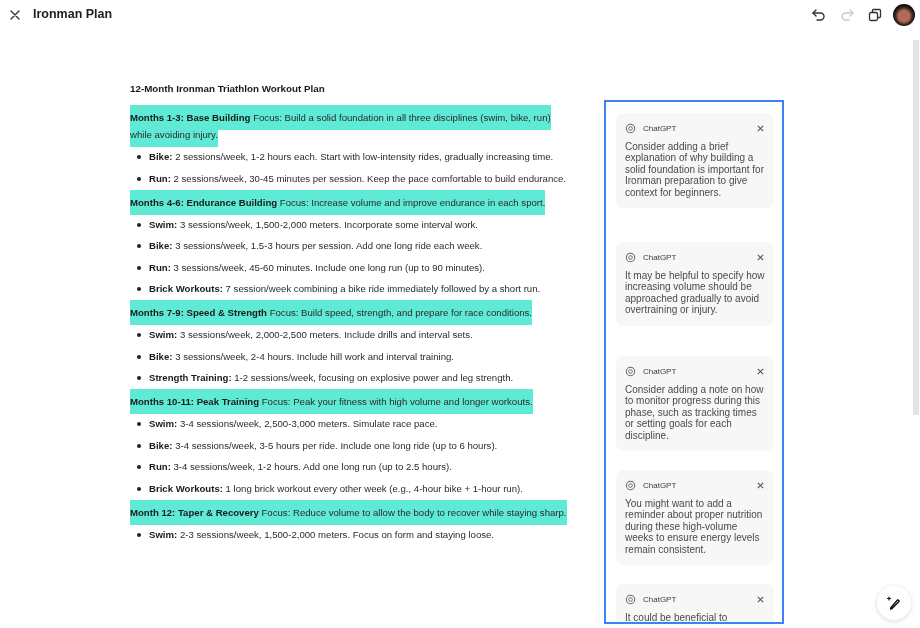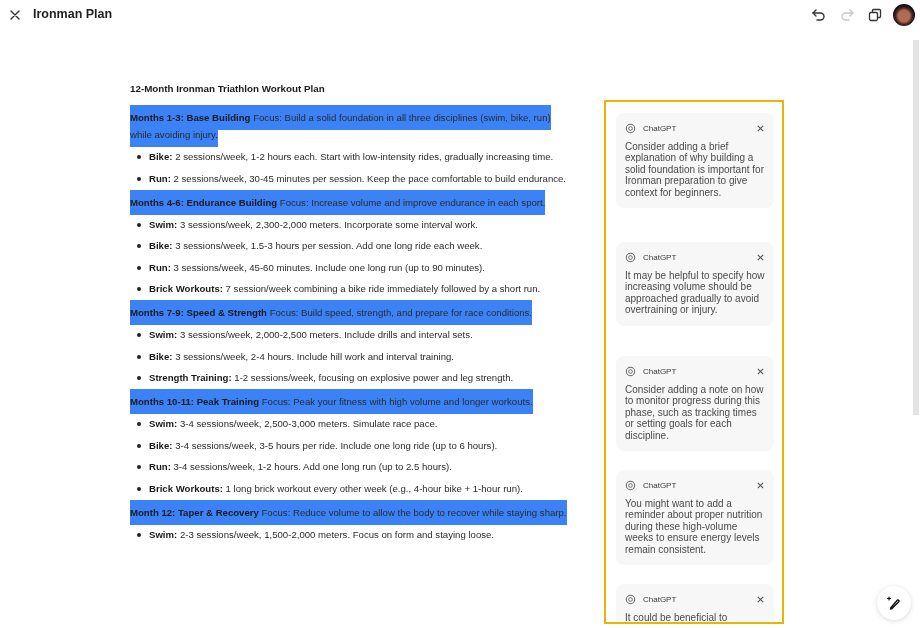--- a/index.html
+++ b/index.html
@@ -12,29 +12,29 @@
   .tb-icon { position: absolute; top: 6px; width: 18px; height: 18px; cursor: pointer; }
   .avatar { position: absolute; left: 893px; top: 4px; width: 22px; height: 22px; border-radius: 50%;
             background: radial-gradient(circle at 50% 55%, #b06a55 0 35%, #4a2a22 50%, #0b0b0b 68%); }
 
   .scrollbar-track { position: absolute; left: 913px; top: 40px; width: 7px; height: 588px; }
   .scrollbar-thumb { position: absolute; left: 913px; top: 40px; width: 6px; height: 375px; background: #e3e3e3; }
 
   .doc { position: absolute; left: 130px; top: 82px; width: 440px; font-size: 9.6px; line-height: 13px; color: #2b2b2b; }
   .doc-heading { font-weight: bold; font-size: 9.8px; color: #1a1a1a; margin-bottom: 14px; }
   .section { margin-bottom: 9px; }
-  .section-head { display: inline; background: #3b82f6; line-height: 17px; padding: 7px 0; }
+  .section-head { display: inline; background: #5eead4; line-height: 17px; padding: 7px 0; }
   .section-head b { color: #1a1a1a; }
   ul.items { list-style: none; margin-top: 7px; }
   ul.items li { position: relative; padding-left: 19px; margin-bottom: 8.5px; }
   ul.items li::before { content: ""; position: absolute; left: 7px; top: 5px; width: 4px; height: 4px; border-radius: 50%; background: #222; }
   ul.items li b { color: #1a1a1a; }
 
   .comments-panel { position: absolute; left: 604px; top: 100px; width: 180px; height: 524px;
-                    border: 2px solid #eab308; overflow: hidden; }
+                    border: 2px solid #3b82f6; overflow: hidden; }
   .comment { position: absolute; left: 10px; width: 158px; background: #f7f7f7; border-radius: 8px; padding: 8px 9px 10px 9px; }
   .comment-head { display: flex; align-items: center; height: 14px; margin-bottom: 6px; }
   .gpt-icon { width: 11px; height: 11px; margin-right: 7px; }
   .comment-author { font-size: 8px; color: #3a3a3a; flex: 1; }
   .comment-close { width: 9px; height: 9px; cursor: pointer; }
   .comment-body { font-size: 10px; line-height: 11.4px; color: #4a4a4a; }
 
   .fab { position: absolute; left: 877px; top: 586px; width: 34px; height: 34px; border-radius: 50%; background: #fff;
          box-shadow: 0 1px 5px rgba(0,0,0,0.15); display: flex; align-items: center; justify-content: center; cursor: pointer; }
 </style>
@@ -80,21 +80,21 @@
     <span class="section-head"><b>Months 1-3: Base Building</b><span> Focus: Build a solid foundation in all three disciplines (swim, bike, run) while avoiding injury.</span></span>
     <ul class="items">
       <li><b>Bike:</b><span> 2 sessions/week, 1-2 hours each. Start with low-intensity rides, gradually increasing time.</span></li>
       <li><b>Run:</b><span> 2 sessions/week, 30-45 minutes per session. Keep the pace comfortable to build endurance.</span></li>
     </ul>
   </div>
 
   <div class="section">
     <span class="section-head"><b>Months 4-6: Endurance Building</b><span> Focus: Increase volume and improve endurance in each sport.</span></span>
     <ul class="items">
-      <li><b>Swim:</b><span> 3 sessions/week, 2,300-2,000 meters. Incorporate some interval work.</span></li>
+      <li><b>Swim:</b><span> 3 sessions/week, 1,500-2,000 meters. Incorporate some interval work.</span></li>
       <li><b>Bike:</b><span> 3 sessions/week, 1.5-3 hours per session. Add one long ride each week.</span></li>
       <li><b>Run:</b><span> 3 sessions/week, 45-60 minutes. Include one long run (up to 90 minutes).</span></li>
       <li><b>Brick Workouts:</b><span> 7 session/week combining a bike ride immediately followed by a short run.</span></li>
     </ul>
   </div>
 
   <div class="section">
     <span class="section-head"><b>Months 7-9: Speed &amp; Strength</b><span> Focus: Build speed, strength, and prepare for race conditions.</span></span>
     <ul class="items">
       <li><b>Swim:</b><span> 3 sessions/week, 2,000-2,500 meters. Include drills and interval sets.</span></li>

